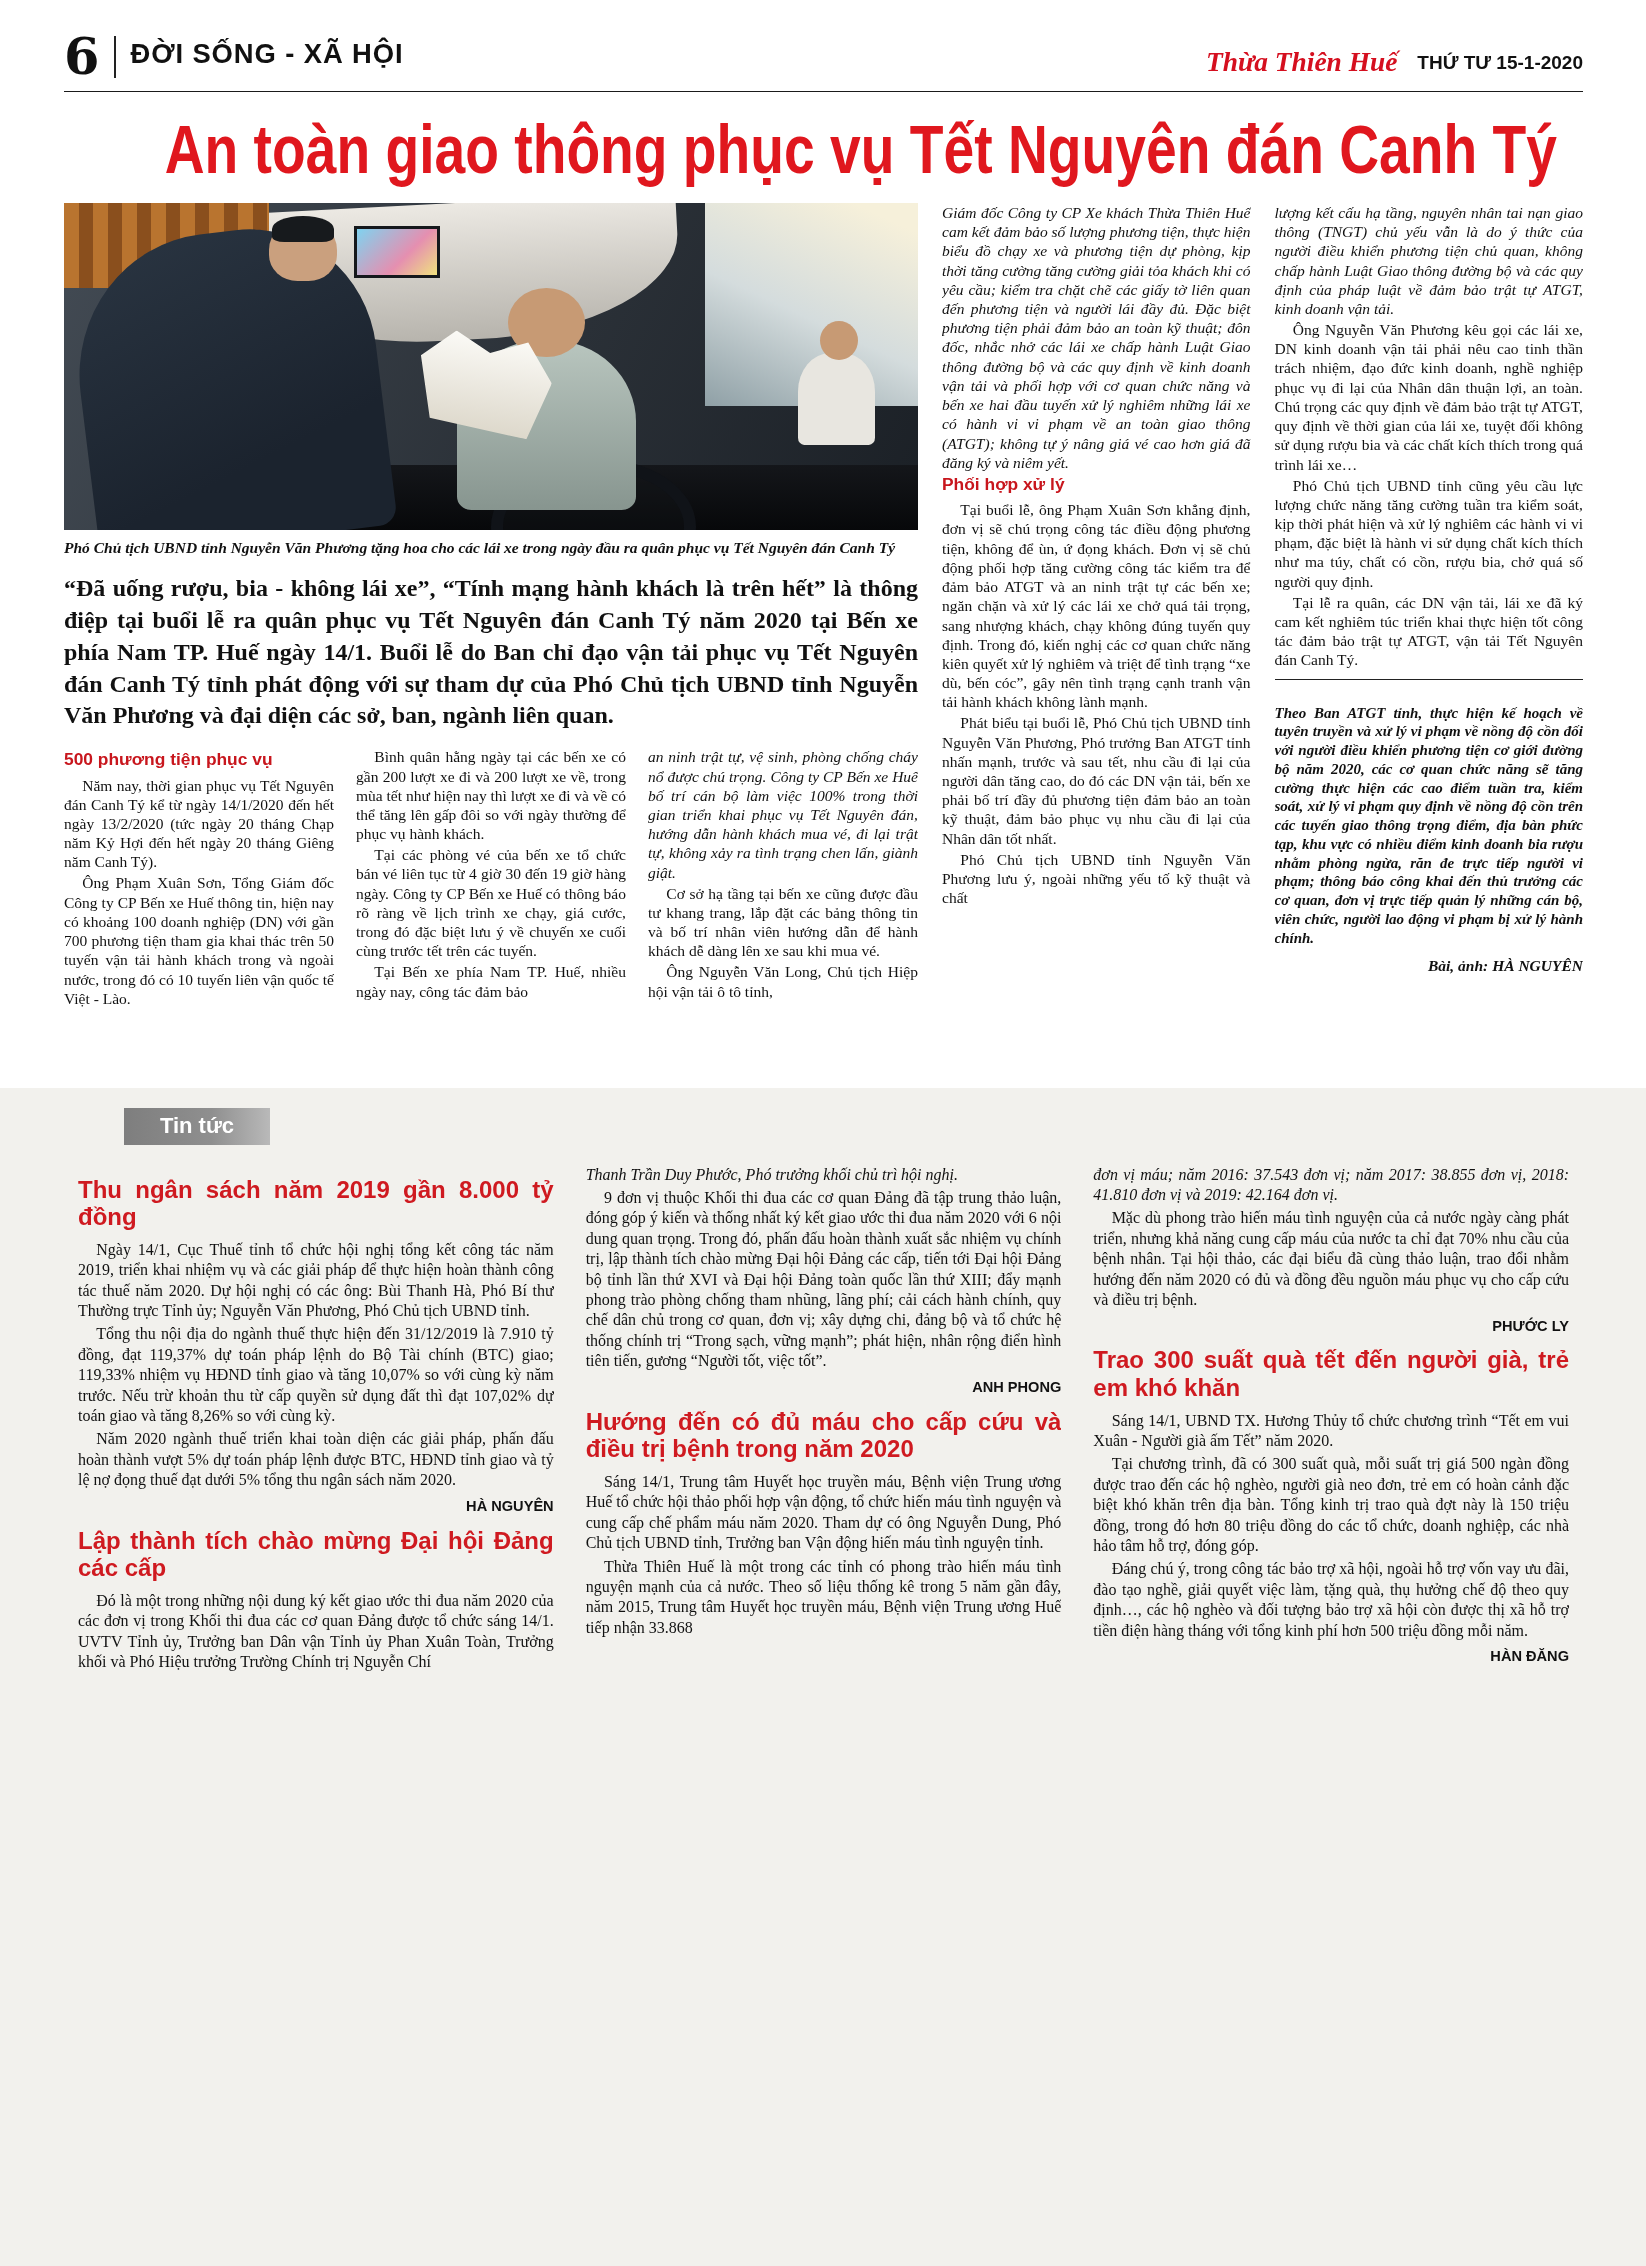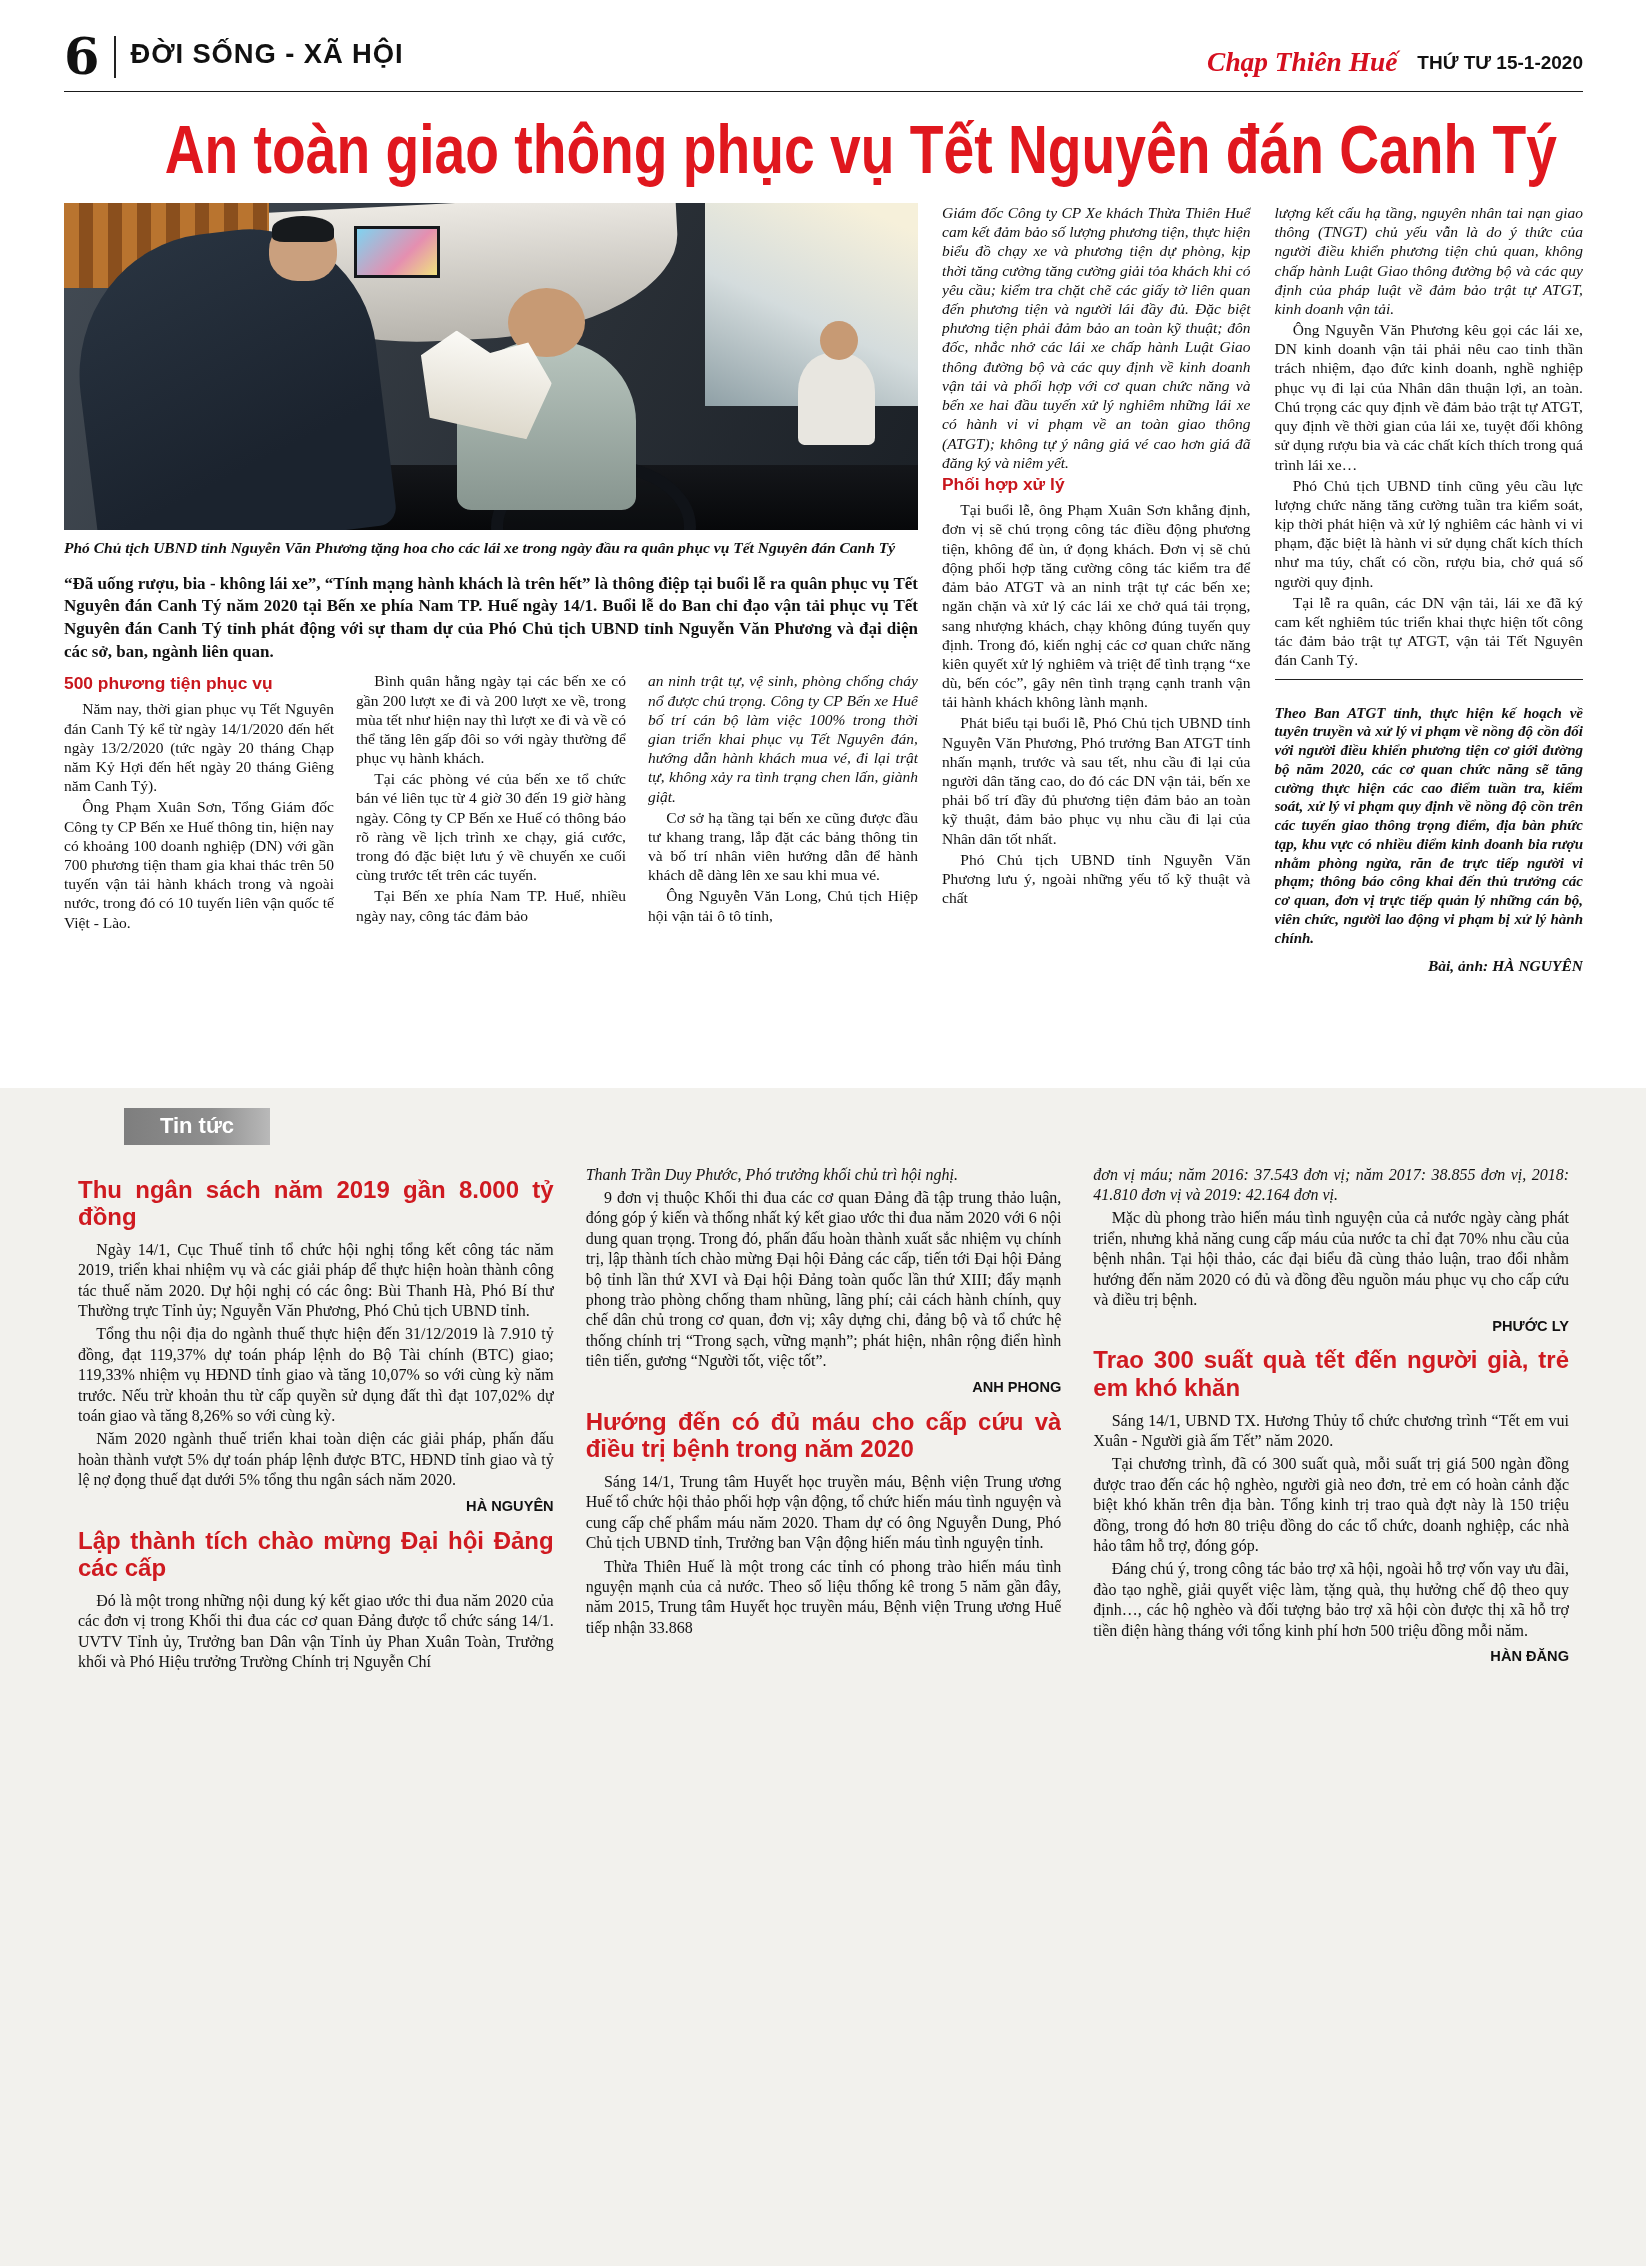--- a/index.html
+++ b/index.html
@@ -42,21 +42,21 @@
   .ph-suit-hair{left:24.4%;top:4%;width:7.2%;height:8%;background:#171a1d;border-radius:50% 50% 20% 20%;}
   .ph-papers{left:40%;top:40%;width:17%;height:30%;background:linear-gradient(180deg,#fbfaf6,#ddd8cb);clip-path:polygon(8% 30%,30% 0,55% 18%,80% 2%,100% 40%,88% 100%,20% 92%);transform:rotate(8deg);}
   .ph-driver{left:46%;top:42%;width:21%;height:52%;background:linear-gradient(180deg,#b9c6bf,#87958f);border-radius:48% 48% 8% 8%;}
   .ph-driver-head{left:52%;top:26%;width:9%;height:21%;background:#c79a74;border-radius:50%;}
   .ph-attendant{right:5%;top:46%;width:9%;height:28%;background:#e8e6e0;border-radius:42% 42% 8% 8%;}
   .ph-attendant-head{right:7%;top:36%;width:4.5%;height:12%;background:#c79a74;border-radius:50%;}
   .ph-dash{left:28%;bottom:0;width:72%;height:20%;background:linear-gradient(180deg,#14161a,#07080a);}
   .ph-wheel{left:50%;bottom:-20%;width:24%;height:42%;border:12.8px solid #101318;border-radius:50%;background:rgba(20,22,26,.35);}
 
   .caption{font:italic bold 15.5px/1.3 "Liberation Serif",serif;margin:8.2px 0 14.6px;}
-  .intro{font-weight:bold;font-size:17px;line-height:1.33;text-align:justify;margin:0 0 8px;}
+  .intro{font-weight:bold;font-size:24px;line-height:1.33;text-align:justify;margin:0 0 15px;}
   .three-cols{display:flex;gap:22px;}
   .three-cols .col{flex:1;}
 
   .note{border-top:1.8px solid #222;margin-top:9.1px;padding-top:24px;font:italic bold 15px/1.25 "Liberation Serif",serif;text-align:justify;}
   .byline{text-align:right;font:italic bold 15.5px/1.2 "Liberation Serif",serif;margin-top:9.1px;}
 
   
   .news{margin-top:14.6px;background:var(--section-bg);padding:20px 78px 27.4px 78px;height:1460px;overflow:hidden;}
   .tin-tuc-box{width:146px;height:37px;background:linear-gradient(90deg,#7e7e7e,var(--tin-tuc-gray) 60%,#b9b9b9);color:#fff;font:bold 22px/1 "Liberation Sans",sans-serif;display:flex;align-items:center;justify-content:center;margin-left:46px;}
   .news-cols{display:flex;gap:32px;margin-top:20px;}
@@ -70,21 +70,21 @@
 
 <div class="page">
 
   <div class="header">
     <div class="header-left">
       <span class="page-num">6</span>
       <span class="head-divider"></span>
       <span class="section-title">ĐỜI SỐNG - XÃ HỘI</span>
     </div>
     <div class="header-right">
-      <span class="masthead">Chạp Thiên Huế</span>
+      <span class="masthead">Thừa Thiên Huế</span>
       <span class="issue-date">THỨ TƯ 15-1-2020</span>
     </div>
   </div>
 
   <h1 class="headline">An toàn giao thông phục vụ Tết Nguyên đán Canh Tý</h1>
 
   <div class="article">
 
     <div class="left-zone">
 

